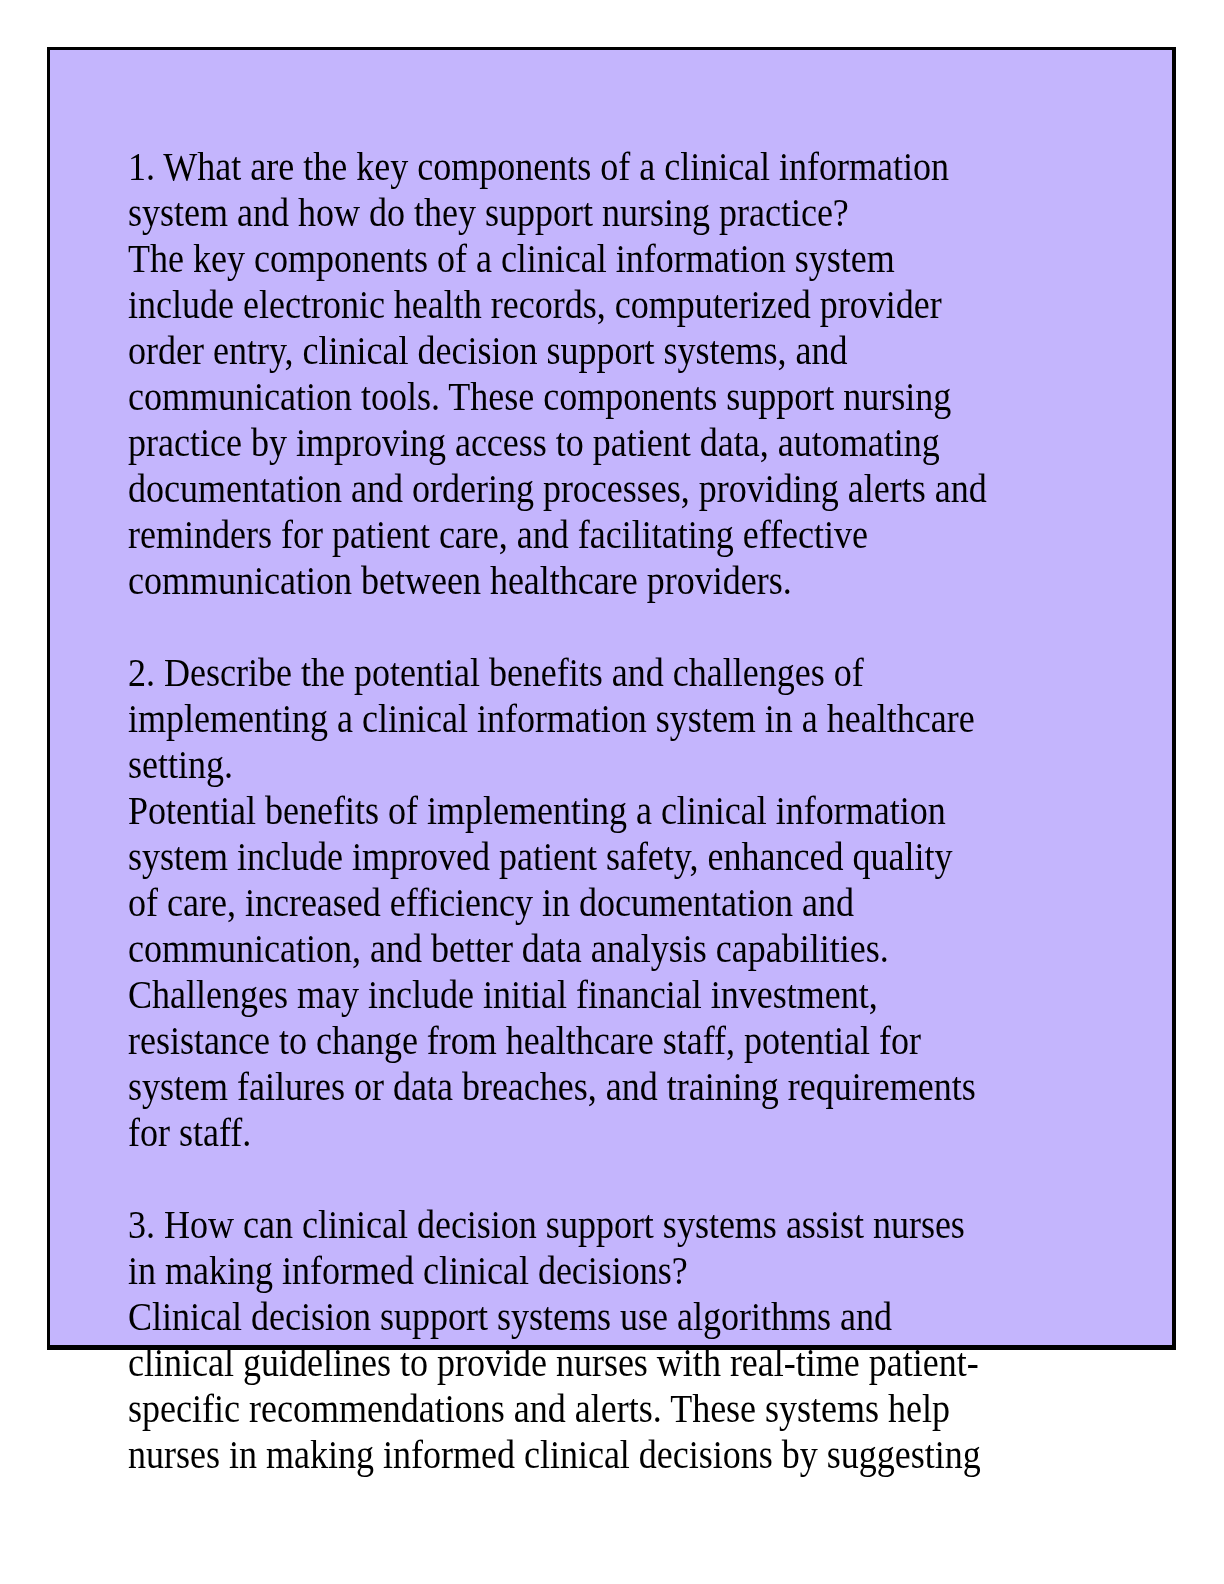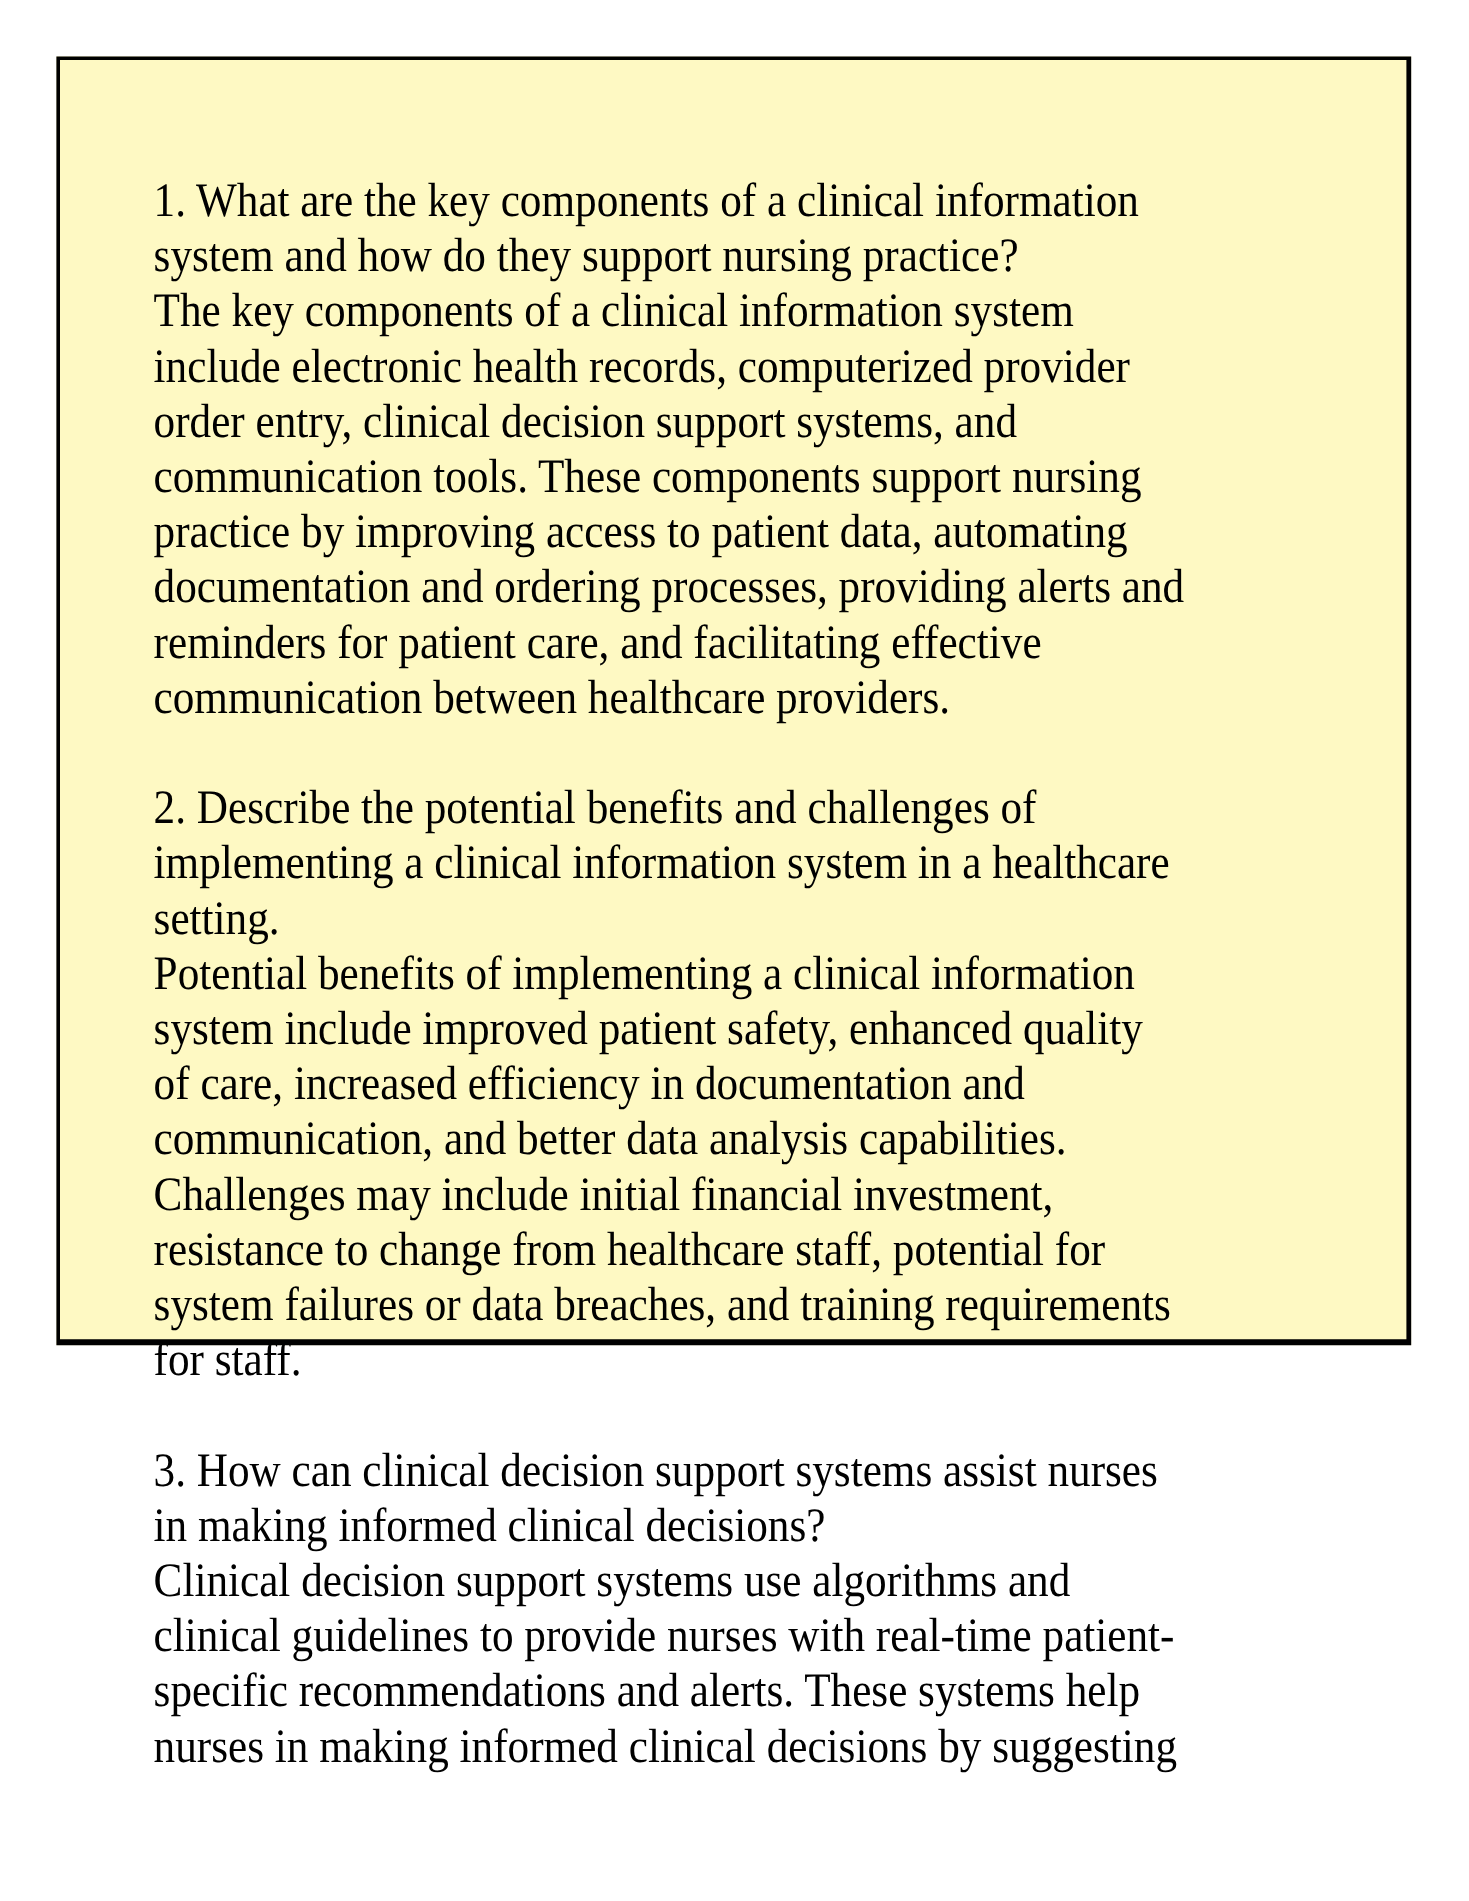--- a/index.html
+++ b/index.html
@@ -12,26 +12,26 @@
     height: 1584px;
     position: relative;
     overflow: hidden;
     font-family: "Liberation Serif", "DejaVu Serif", serif;
   }
   .page-frame {
     position: absolute;
     left: 47px;
     top: 47px;
     width: 1129px;
-    height: 1074px;
+    height: 1303px;
     box-sizing: border-box;
     border: 3px solid #000000;
     border-right-width: 4px;
     border-bottom-width: 5px;
-    background: #fef9c3;
+    background: #c4b5fd;
     padding-left: 23px;
   }
   .text-block {
     position: absolute;
     left: 78px;
     top: 94px;
     width: 1030px;
     transform: scaleX(0.9);
     transform-origin: left top;
     color: #000000;

